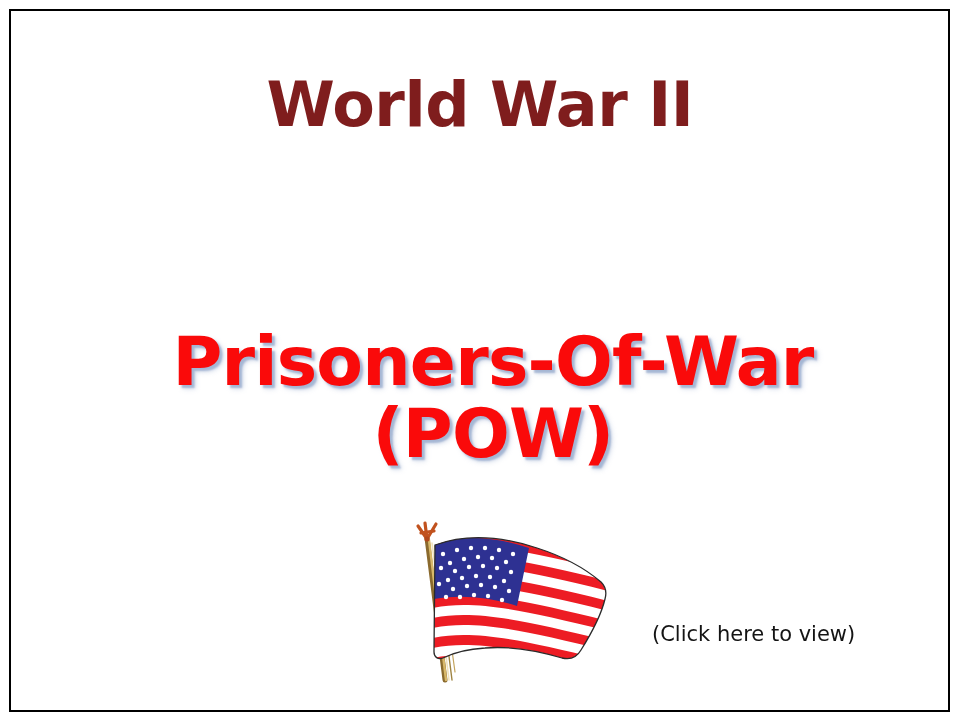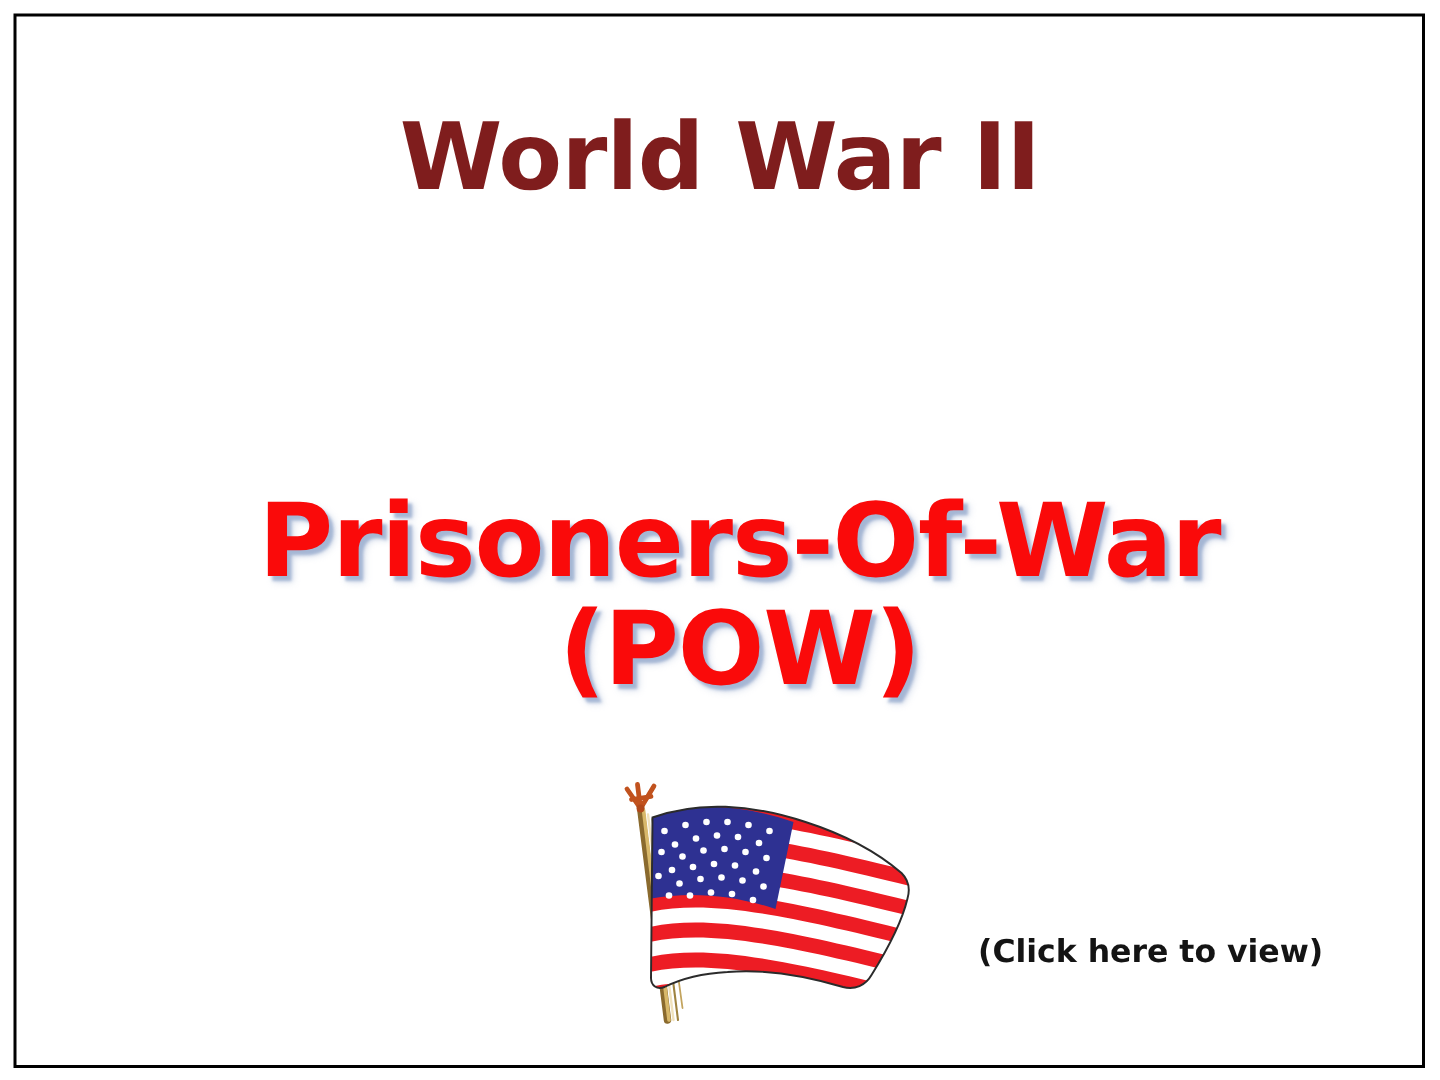--- a/index.html
+++ b/index.html
@@ -98,21 +98,21 @@
   }
 
   
   #click-caption {
     position: absolute;
     left: 652px;
     top: 622px;
     color: #141414;
     font-family: "DejaVu Sans", "Liberation Sans", sans-serif;
     font-size: 21px;
-    font-weight: 700;
+    font-weight: 400;
     white-space: nowrap;
   }
 </style>
 </head>
 <body>
 
 <div id="slide">
 
   <div id="slide-border"></div>
 

